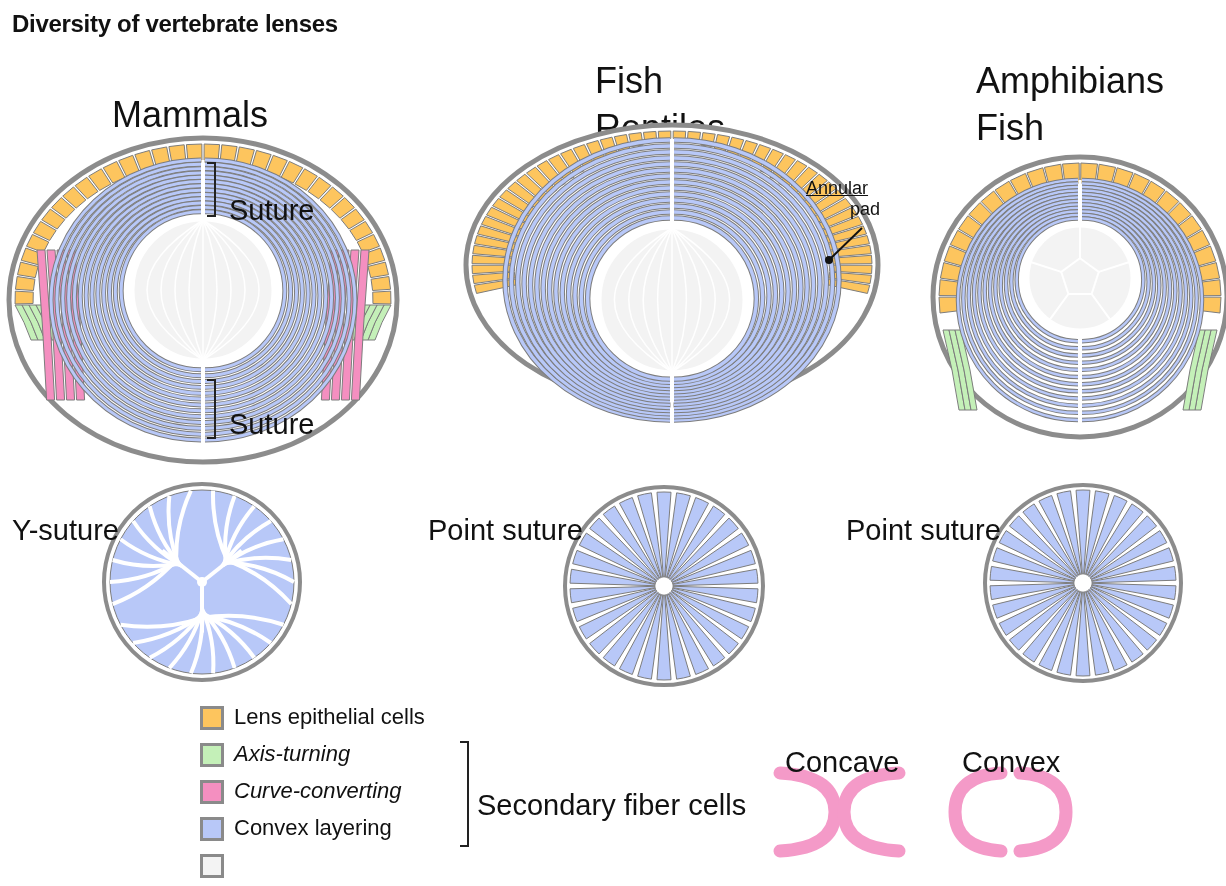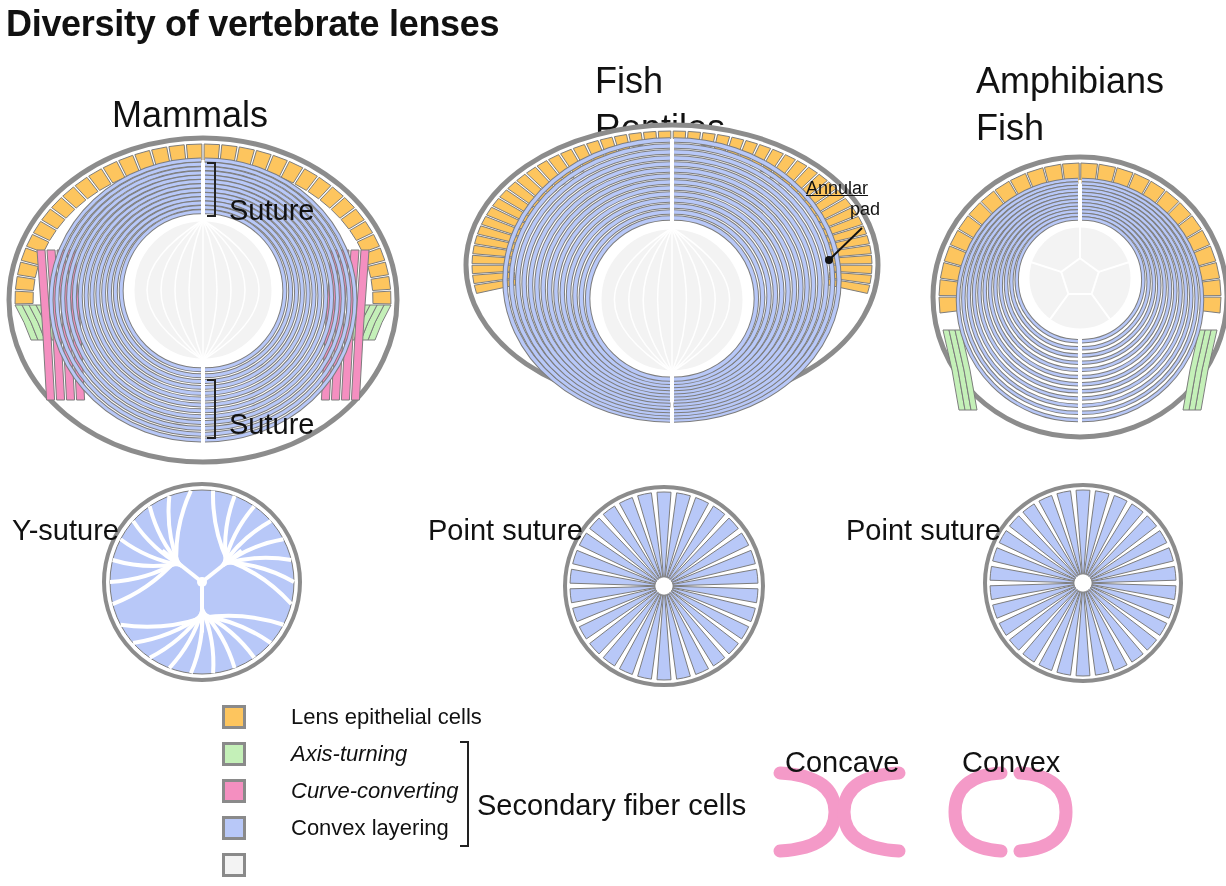--- a/index.html
+++ b/index.html
@@ -1,22 +1,22 @@
 <!DOCTYPE html>
 <html><head>
 <meta charset="utf-8">
 <style>
   html,body{margin:0;padding:0;background:#ffffff;}
   body{width:1226px;height:886px;position:relative;overflow:hidden;font-family:"Liberation Sans",sans-serif;color:#111;}
-  .title{position:absolute;left:6px;top:0;font-size:36px;font-weight:bold;line-height:48px;letter-spacing:-0.3px;}
+  .title{position:absolute;left:12px;top:0;font-size:24px;font-weight:bold;line-height:48px;letter-spacing:-0.3px;}
   .grp{position:absolute;font-size:36px;line-height:41px;}
   .lbl{position:absolute;font-size:29px;line-height:26px;margin-top:11px;}
   .lbl-sm{position:absolute;font-size:18px;line-height:21px;}
   svg{position:absolute;left:0;top:0;}
-  .legend-item{position:absolute;left:222px;height:26px;display:flex;align-items:center;gap:35px;}
+  .legend-item{position:absolute;left:200px;height:26px;display:flex;align-items:flex-end;}
   .swatch{width:24px;height:24px;box-sizing:border-box;border:3px solid #8a8a8a;margin-right:10px;}
   .legend-text{font-size:22px;line-height:26px;}
 </style>
 </head>
 <body>
 
 <div class="title">Diversity of vertebrate lenses</div>
 
 <div class="grp" style="left:112px;top:94px;">Mammals</div>
 <div class="grp" style="left:595px;top:60px;">Fish</div>

